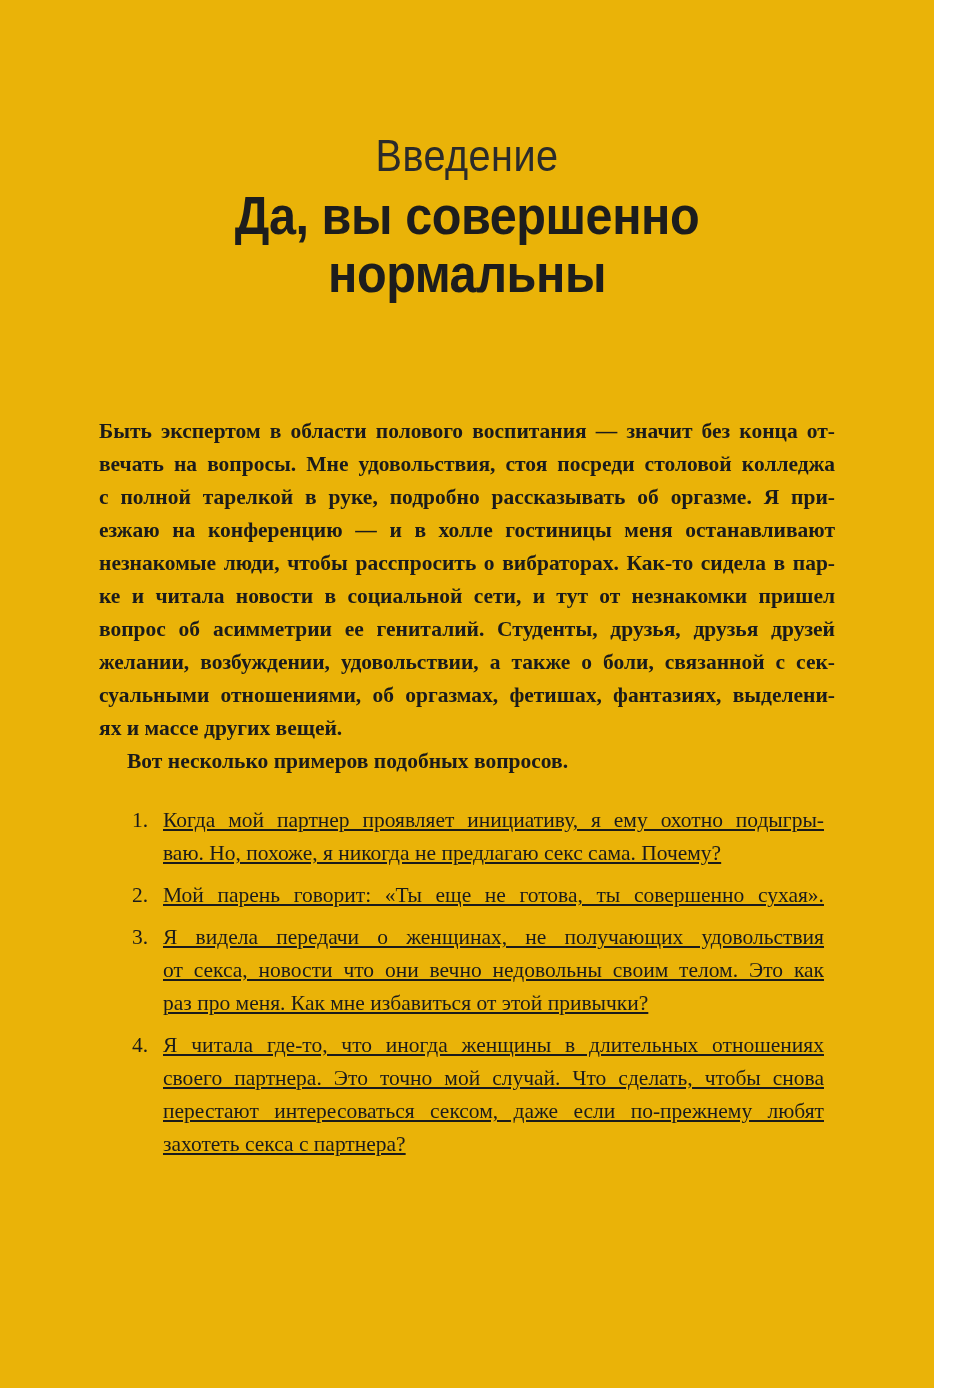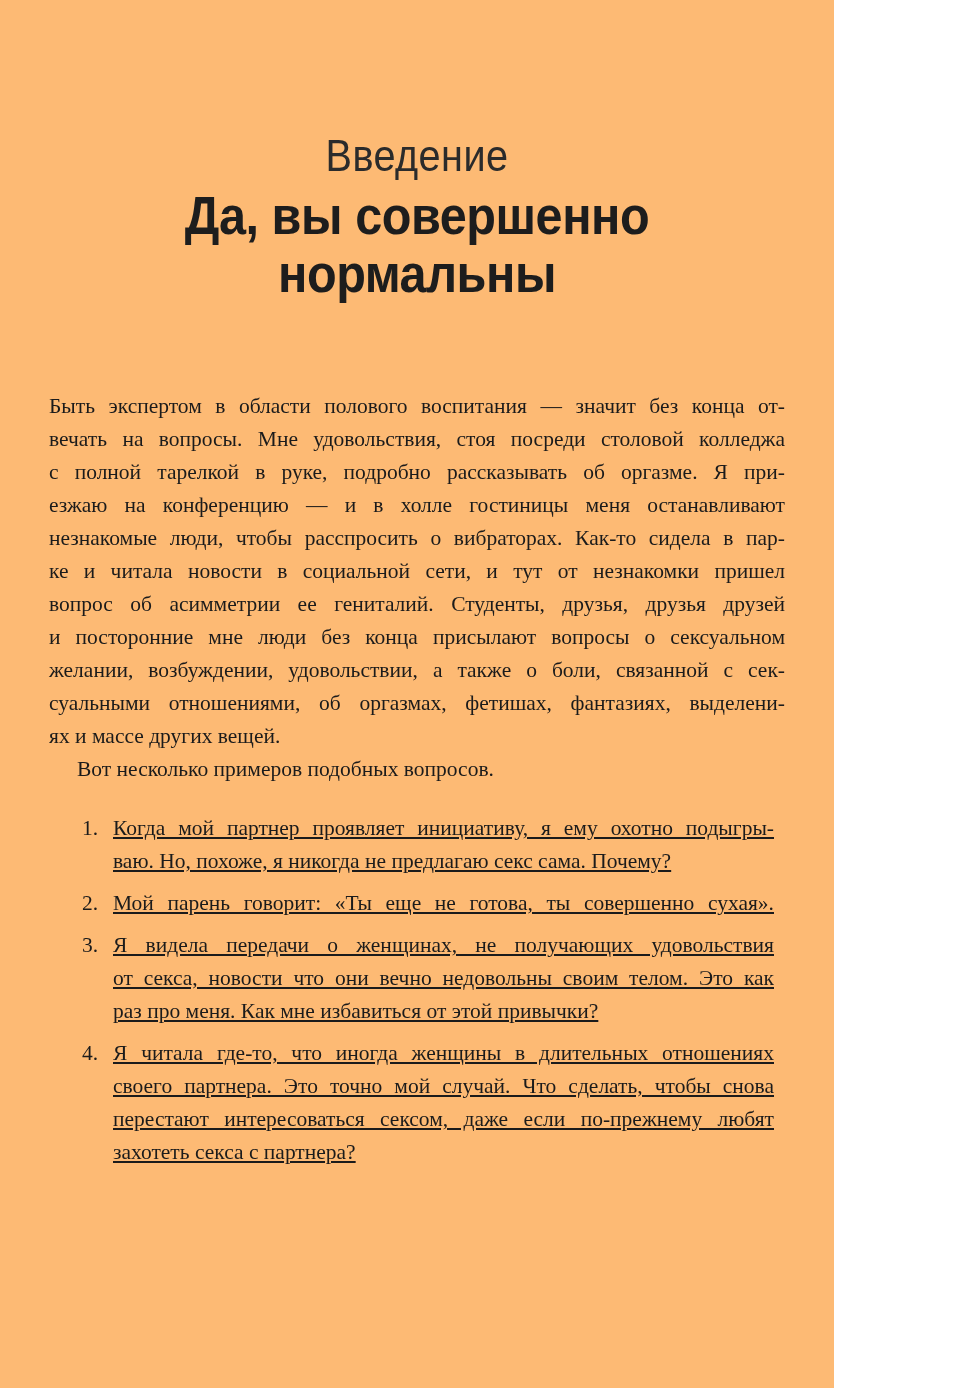--- a/index.html
+++ b/index.html
@@ -2,23 +2,23 @@
 <html lang="ru"><head>
 <meta charset="utf-8">
 <style>
   html, body {
     margin: 0;
     padding: 0;
     background: #ffffff;
   }
   .page {
     position: relative;
-    width: 834px;
+    width: 934px;
     height: 1388px;
-    background: #fdba74;
+    background: #eab308;
     overflow: hidden;
     font-family: "Liberation Serif", "DejaVu Serif", serif;
     color: #1b1b1b;
   }
   
   .kicker {
     padding-top: 131px;
     text-align: center;
     font-family: "Liberation Sans", "DejaVu Sans", sans-serif;
     font-weight: 400;
@@ -38,23 +38,24 @@
     font-size: 54px;
     line-height: 58px;
     letter-spacing: -0.5px;
     color: #1d1d1d;
     transform: scaleX(0.90);
     transform-origin: top center;
   }
   
   .textblock {
     width: 736px;
-    margin: 88px auto 0 auto;
+    margin: 113px auto 0 auto;
     font-size: 21.5px;
     line-height: 33px;
+    font-weight: bold;
   }
   .paragraph { margin: 0; }
   .line { white-space: nowrap; }
   .line.just {
     white-space: normal;
     text-align: justify;
     text-align-last: justify;
   }
   .paragraph.indent .line:first-child { text-indent: 28px; }
   
@@ -91,21 +92,20 @@
 
   <div class="textblock">
       <div class="paragraph">
         <div class="line just">Быть экспертом в области полового воспитания — значит без конца от-</div>
         <div class="line just">вечать на вопросы. Мне удовольствия, стоя посреди столовой колледжа</div>
         <div class="line just">с полной тарелкой в руке, подробно рассказывать об оргазме. Я при-</div>
         <div class="line just">езжаю на конференцию — и в холле гостиницы меня останавливают</div>
         <div class="line just">незнакомые люди, чтобы расспросить о вибраторах. Как-то сидела в пар-</div>
         <div class="line just">ке и читала новости в социальной сети, и тут от незнакомки пришел</div>
         <div class="line just">вопрос об асимметрии ее гениталий. Студенты, друзья, друзья друзей</div>
-        <div class="line just">и посторонние мне люди без конца присылают вопросы о сексуальном</div>
         <div class="line just">желании, возбуждении, удовольствии, а также о боли, связанной с сек-</div>
         <div class="line just">суальными отношениями, об оргазмах, фетишах, фантазиях, выделени-</div>
         <div class="line">ях и массе других вещей.</div>
       </div>
       <div class="paragraph indent">
         <div class="line">Вот несколько примеров подобных вопросов.</div>
       </div>
     </div>
 
   <div class="questions">

